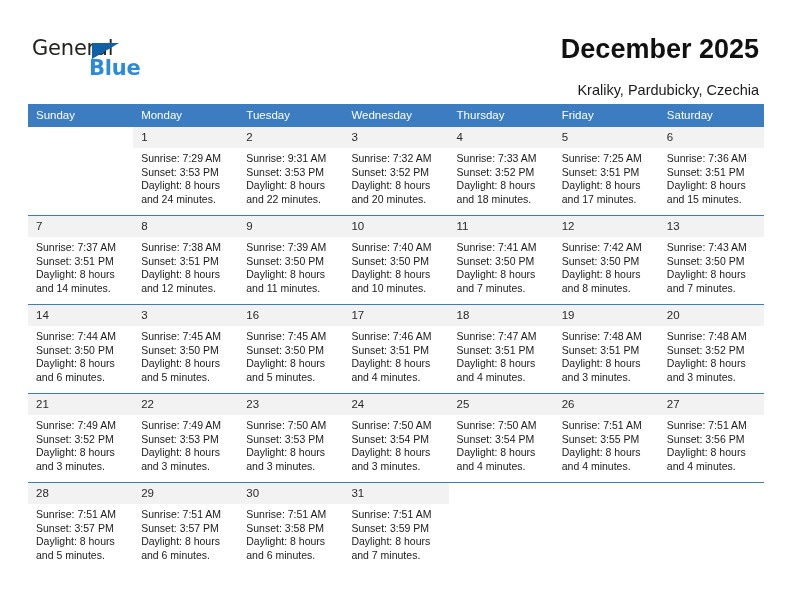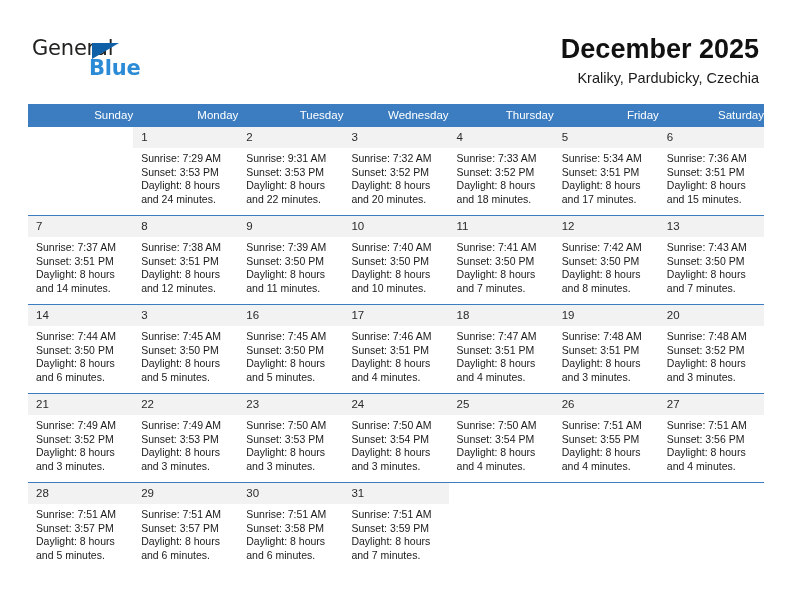--- a/index.html
+++ b/index.html
@@ -72,43 +72,43 @@
     text-align: right;
   }
   .cal-title {
     font-size: 27px;
     font-weight: bold;
     color: #111111;
     line-height: 32px;
     white-space: nowrap;
   }
   .cal-subtitle {
-    margin-top: 4px;
+    margin-top: 16px;
     font-size: 14.5px;
     color: #1a1a1a;
     line-height: 18px;
     white-space: nowrap;
   }
 
   
   .calendar {
     position: absolute;
     left: 28px;
     top: 104px;
     width: 736px;
     border-collapse: collapse;
     table-layout: fixed;
   }
   .calendar th {
     background: #3b7dc0;
     color: #ffffff;
     font-weight: normal;
     font-size: 11.5px;
-    text-align: right;
-    padding: 5px 0 5px 24px;
+    text-align: left;
+    padding: 5px 0 5px 8px;
     height: 11px;
     border: none;
   }
   .calendar td {
     vertical-align: top;
     padding: 0;
     border: none;
     border-top: 1px solid #3b7dc0;
     height: 88px;
     background: #ffffff;
@@ -213,21 +213,21 @@
             <div class="cellbody">
               <div>Sunrise: 7:33 AM</div>
               <div>Sunset: 3:52 PM</div>
               <div>Daylight: 8 hours</div>
               <div>and 18 minutes.</div>
             </div>
           </td>
           <td>
             <span class="daynum">5</span>
             <div class="cellbody">
-              <div>Sunrise: 5:34 AM</div>
+              <div>Sunrise: 7:25 AM</div>
               <div>Sunset: 3:51 PM</div>
               <div>Daylight: 8 hours</div>
               <div>and 17 minutes.</div>
             </div>
           </td>
           <td>
             <span class="daynum">6</span>
             <div class="cellbody">
               <div>Sunrise: 7:36 AM</div>
               <div>Sunset: 3:51 PM</div>

